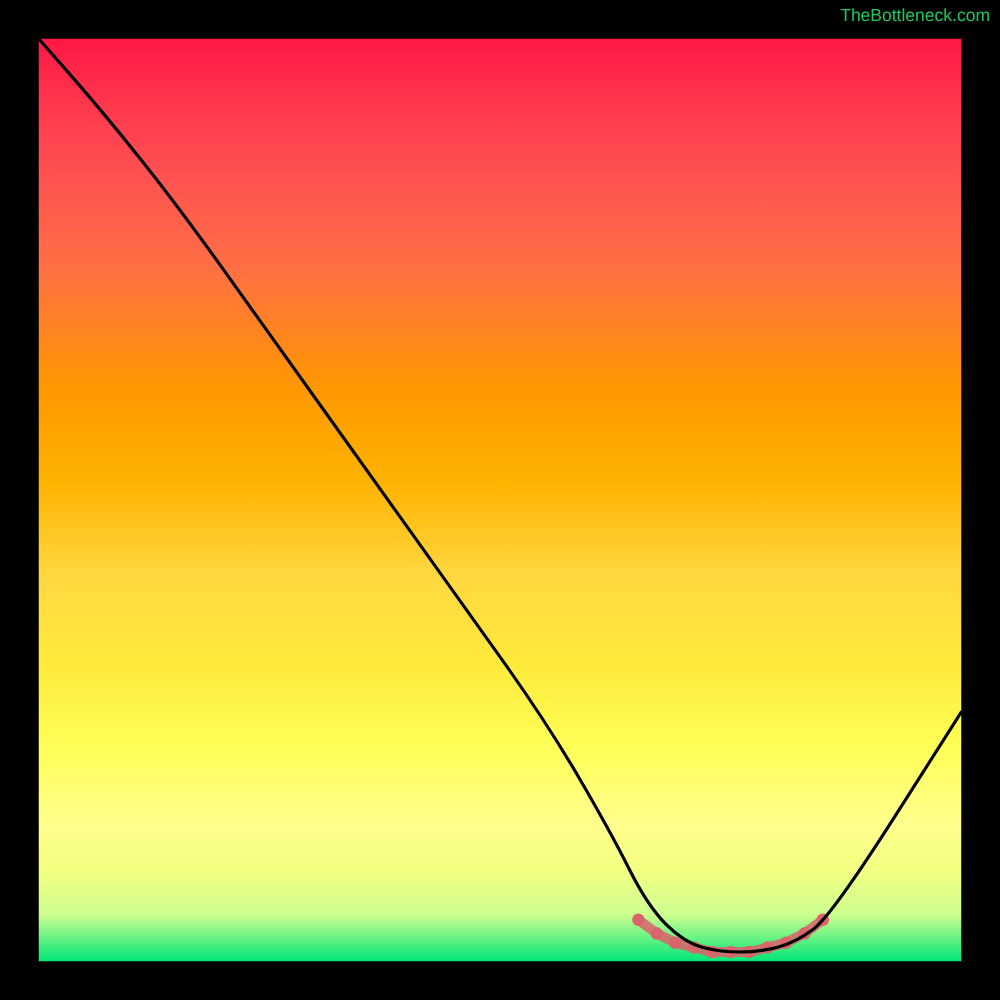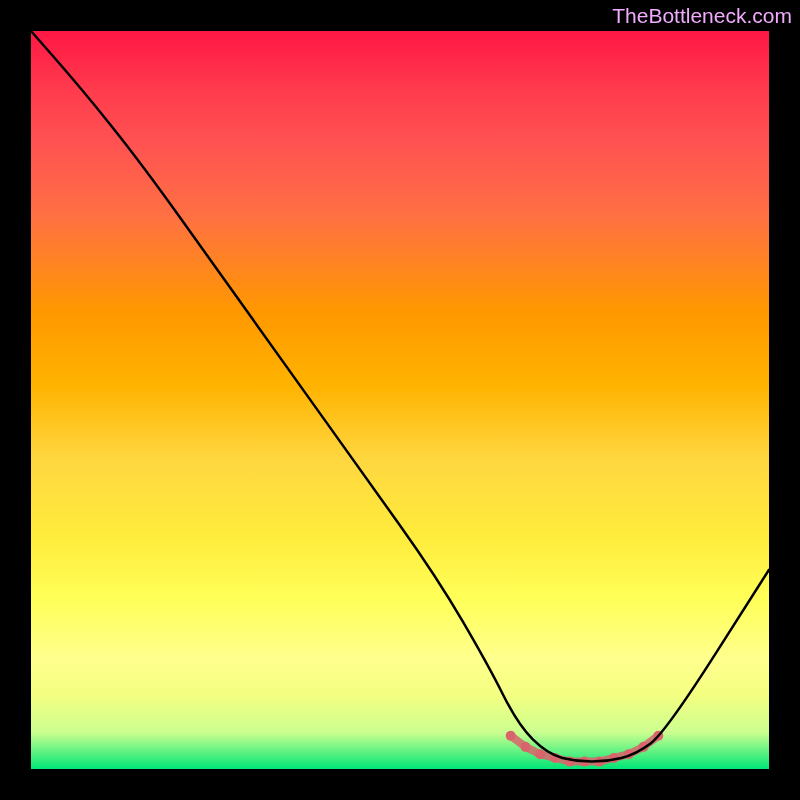--- a/index.html
+++ b/index.html
@@ -7,22 +7,22 @@
     width: 800px;
     height: 800px;
     background: #000;
     position: relative;
     font-family: Arial, sans-serif;
   }
   .watermark {
     position: absolute;
     top: 4px;
     right: 8px;
-    color: #f0abfc;
-    font-size: 21px;
+    color: #22c55e;
+    font-size: 14px;
     font-weight: normal;
     z-index: 10;
   }
   .plot-area {
     position: absolute;
     left: 31px;
     top: 31px;
     width: 738px;
     height: 738px;
     background: linear-gradient(to bottom,

